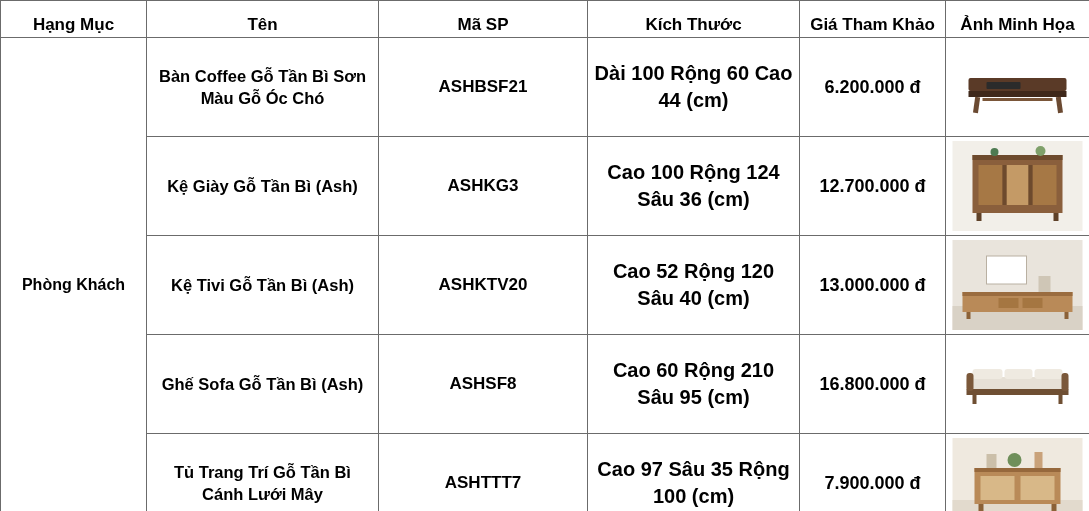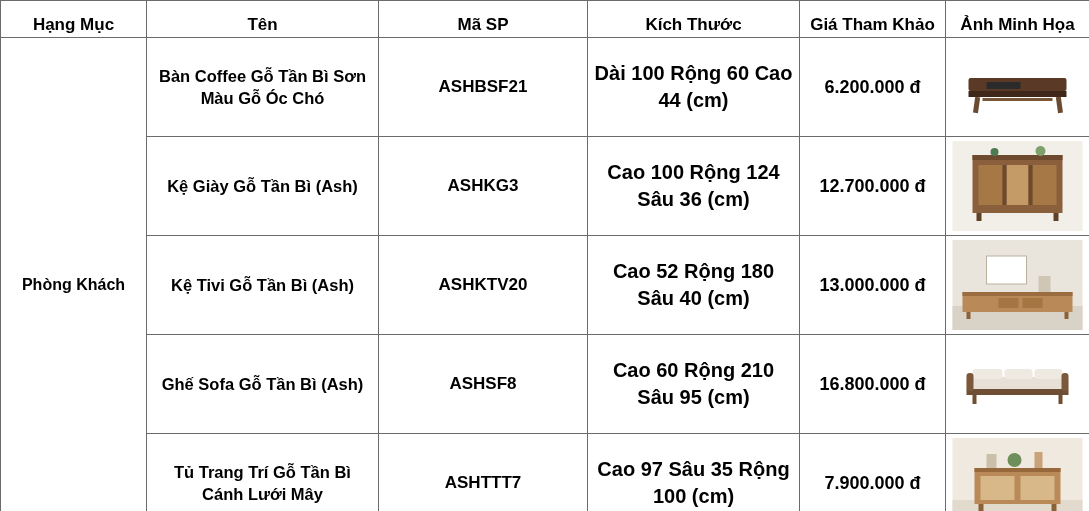--- a/index.html
+++ b/index.html
@@ -146,21 +146,21 @@
             <rect x="101" y="72" width="5" height="8" fill="#5f4128"></rect>
             <circle cx="42" cy="11" r="4" fill="#4e7b52"></circle>
             <circle cx="88" cy="10" r="5" fill="#7fa06a"></circle>
           </svg>
         </div>
       </td>
     </tr>
     <tr class="product-row">
       <td class="name-cell">Kệ Tivi Gỗ Tần Bì (Ash)</td>
       <td class="code-cell">ASHKTV20</td>
-      <td class="size-cell">Cao 52 Rộng 180 Sâu 40 (cm)</td>
+      <td class="size-cell">Cao 52 Rộng 120 Sâu 40 (cm)</td>
       <td class="price-cell">13.000.000 đ</td>
       <td class="img-cell">
         <div class="thumb">
           <svg viewBox="0 0 130 90" preserveAspectRatio="xMidYMid meet">
             <rect x="0" y="0" width="130" height="90" fill="#e9e4dc"></rect>
             <rect x="0" y="66" width="130" height="24" fill="#d9d2c6"></rect>
             <rect x="34" y="16" width="40" height="28" fill="#ffffff" stroke="#b9b0a2"></rect>
             <rect x="10" y="52" width="110" height="20" fill="#b98a58"></rect>
             <rect x="10" y="52" width="110" height="4" fill="#9a6c3f"></rect>
             <rect x="46" y="58" width="20" height="10" fill="#a57641"></rect>

